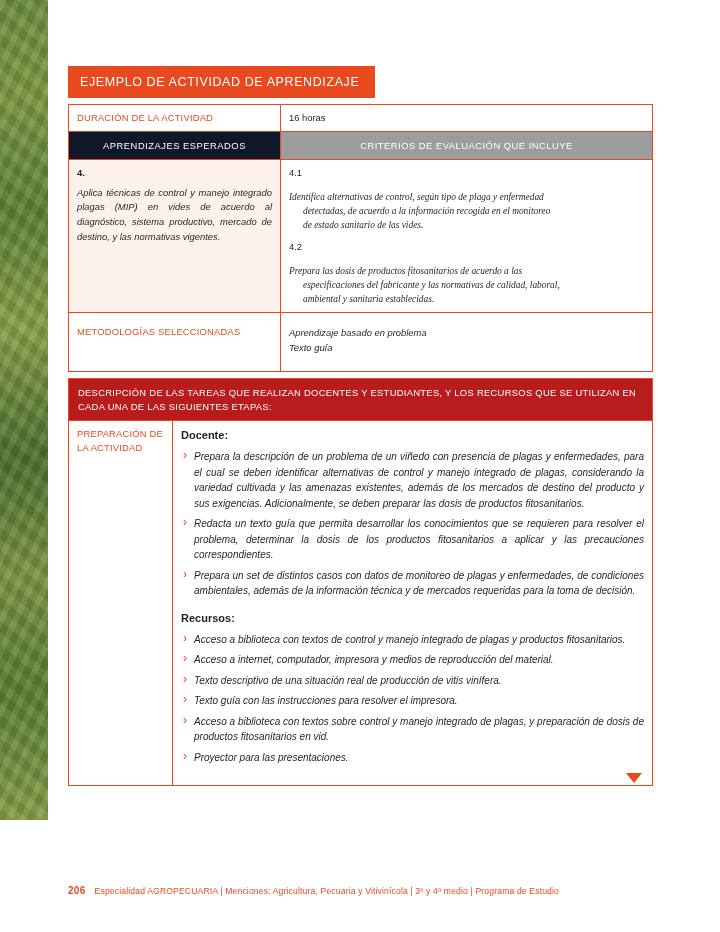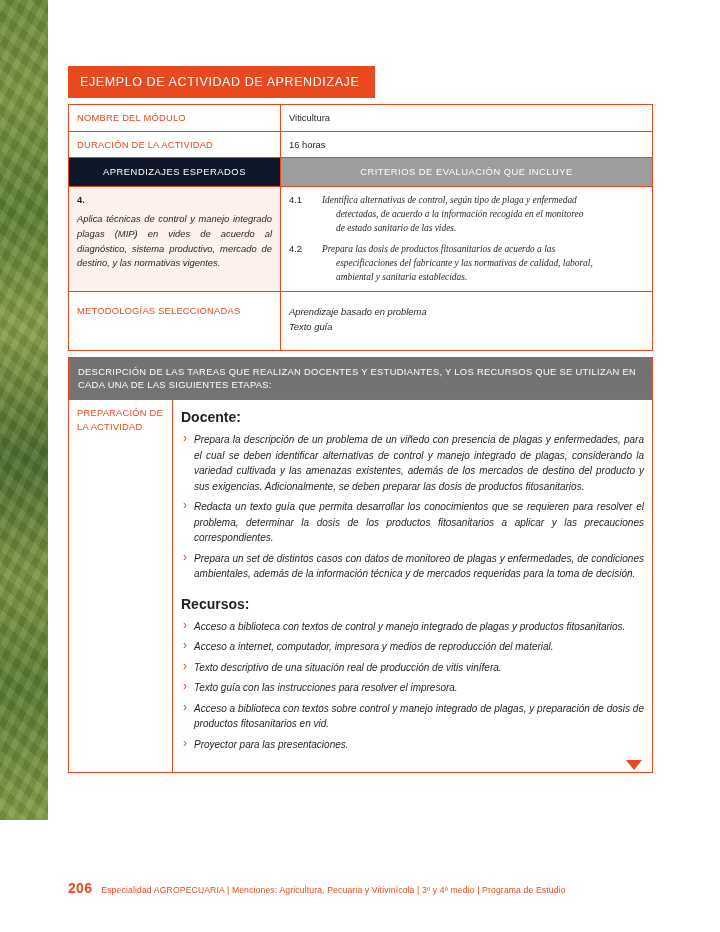--- a/index.html
+++ b/index.html
@@ -107,55 +107,56 @@
     text-align: justify;
   }
   .ae-num {
     font-style: normal;
     font-weight: bold;
     margin-bottom: 5px;
   }
 
   .crit-row {
     display: flex;
-    gap: 13px;
+    gap: 4px;
     font-style: italic;
     line-height: 1.5;
     margin-bottom: 7px;
     text-align: justify;
+    flex-direction: column;
   }
   .crit-row:last-child { margin-bottom: 0; }
   .crit-num { flex: 0 0 20px; font-style: normal; }
   .crit-body { flex: 1 1 auto; font-family: Liberation Serif, serif; }
   .crit-body .ind { display: block; padding-left: 14px; }
 
   .metod { padding-top: 12px !important; padding-bottom: 16px !important; }
   .metod-lines div { font-style: italic; line-height: 1.6; }
 
   
   .desc-band {
-    background: #737373;
+    background: #b91c1c;
     color: #ffffff;
     font-size: 9.5px;
     line-height: 1.5;
     letter-spacing: 0.3px;
     padding: 7px 9px !important;
   }
 
   .prep-lbl {
     color: #e8491f;
     font-size: 9.3px;
     letter-spacing: 0.2px;
     line-height: 1.5;
     width: 104px;
   }
 
   .sec-h {
     font-weight: bold;
-    font-size: 14px;
+    font-size: 11px;
     margin: 1px 0 5px 0;
   }
   .sec-h.second { margin-top: 12px; }
 
   ul.arrows {
     list-style: none;
     margin: 0;
     padding: 0;
   }
   ul.arrows li {
@@ -198,21 +199,21 @@
     position: absolute;
     left: 68px;
     bottom: 36px;
     width: 600px;
     display: flex;
     align-items: baseline;
     gap: 9px;
   }
   .pageno {
     color: #e8491f;
-    font-size: 14px;
+    font-size: 10px;
     font-weight: bold;
     letter-spacing: 0.3px;
   }
   .footer-text {
     color: #e8491f;
     font-size: 8.6px;
     letter-spacing: 0.15px;
   }
 </style>
 </head>
@@ -223,24 +224,20 @@
 <div class="page">
 
   <div class="title-tab">EJEMPLO DE ACTIVIDAD DE APRENDIZAJE</div>
 
   <table class="doc">
     <colgroup>
       <col style="width:212px">
       <col style="width:372px">
     </colgroup>
     <tbody>
-      <tr>
-        <td class="lbl">NOMBRE DEL MÓDULO</td>
-        <td class="val">Viticultura</td>
-      </tr>
       <tr>
         <td class="lbl">DURACIÓN DE LA ACTIVIDAD</td>
         <td class="val">16 horas</td>
       </tr>
       <tr>
         <td class="band-orange">APRENDIZAJES ESPERADOS</td>
         <td class="band-gray">CRITERIOS DE EVALUACIÓN QUE INCLUYE</td>
       </tr>
       <tr>
         <td class="cell-soft">

